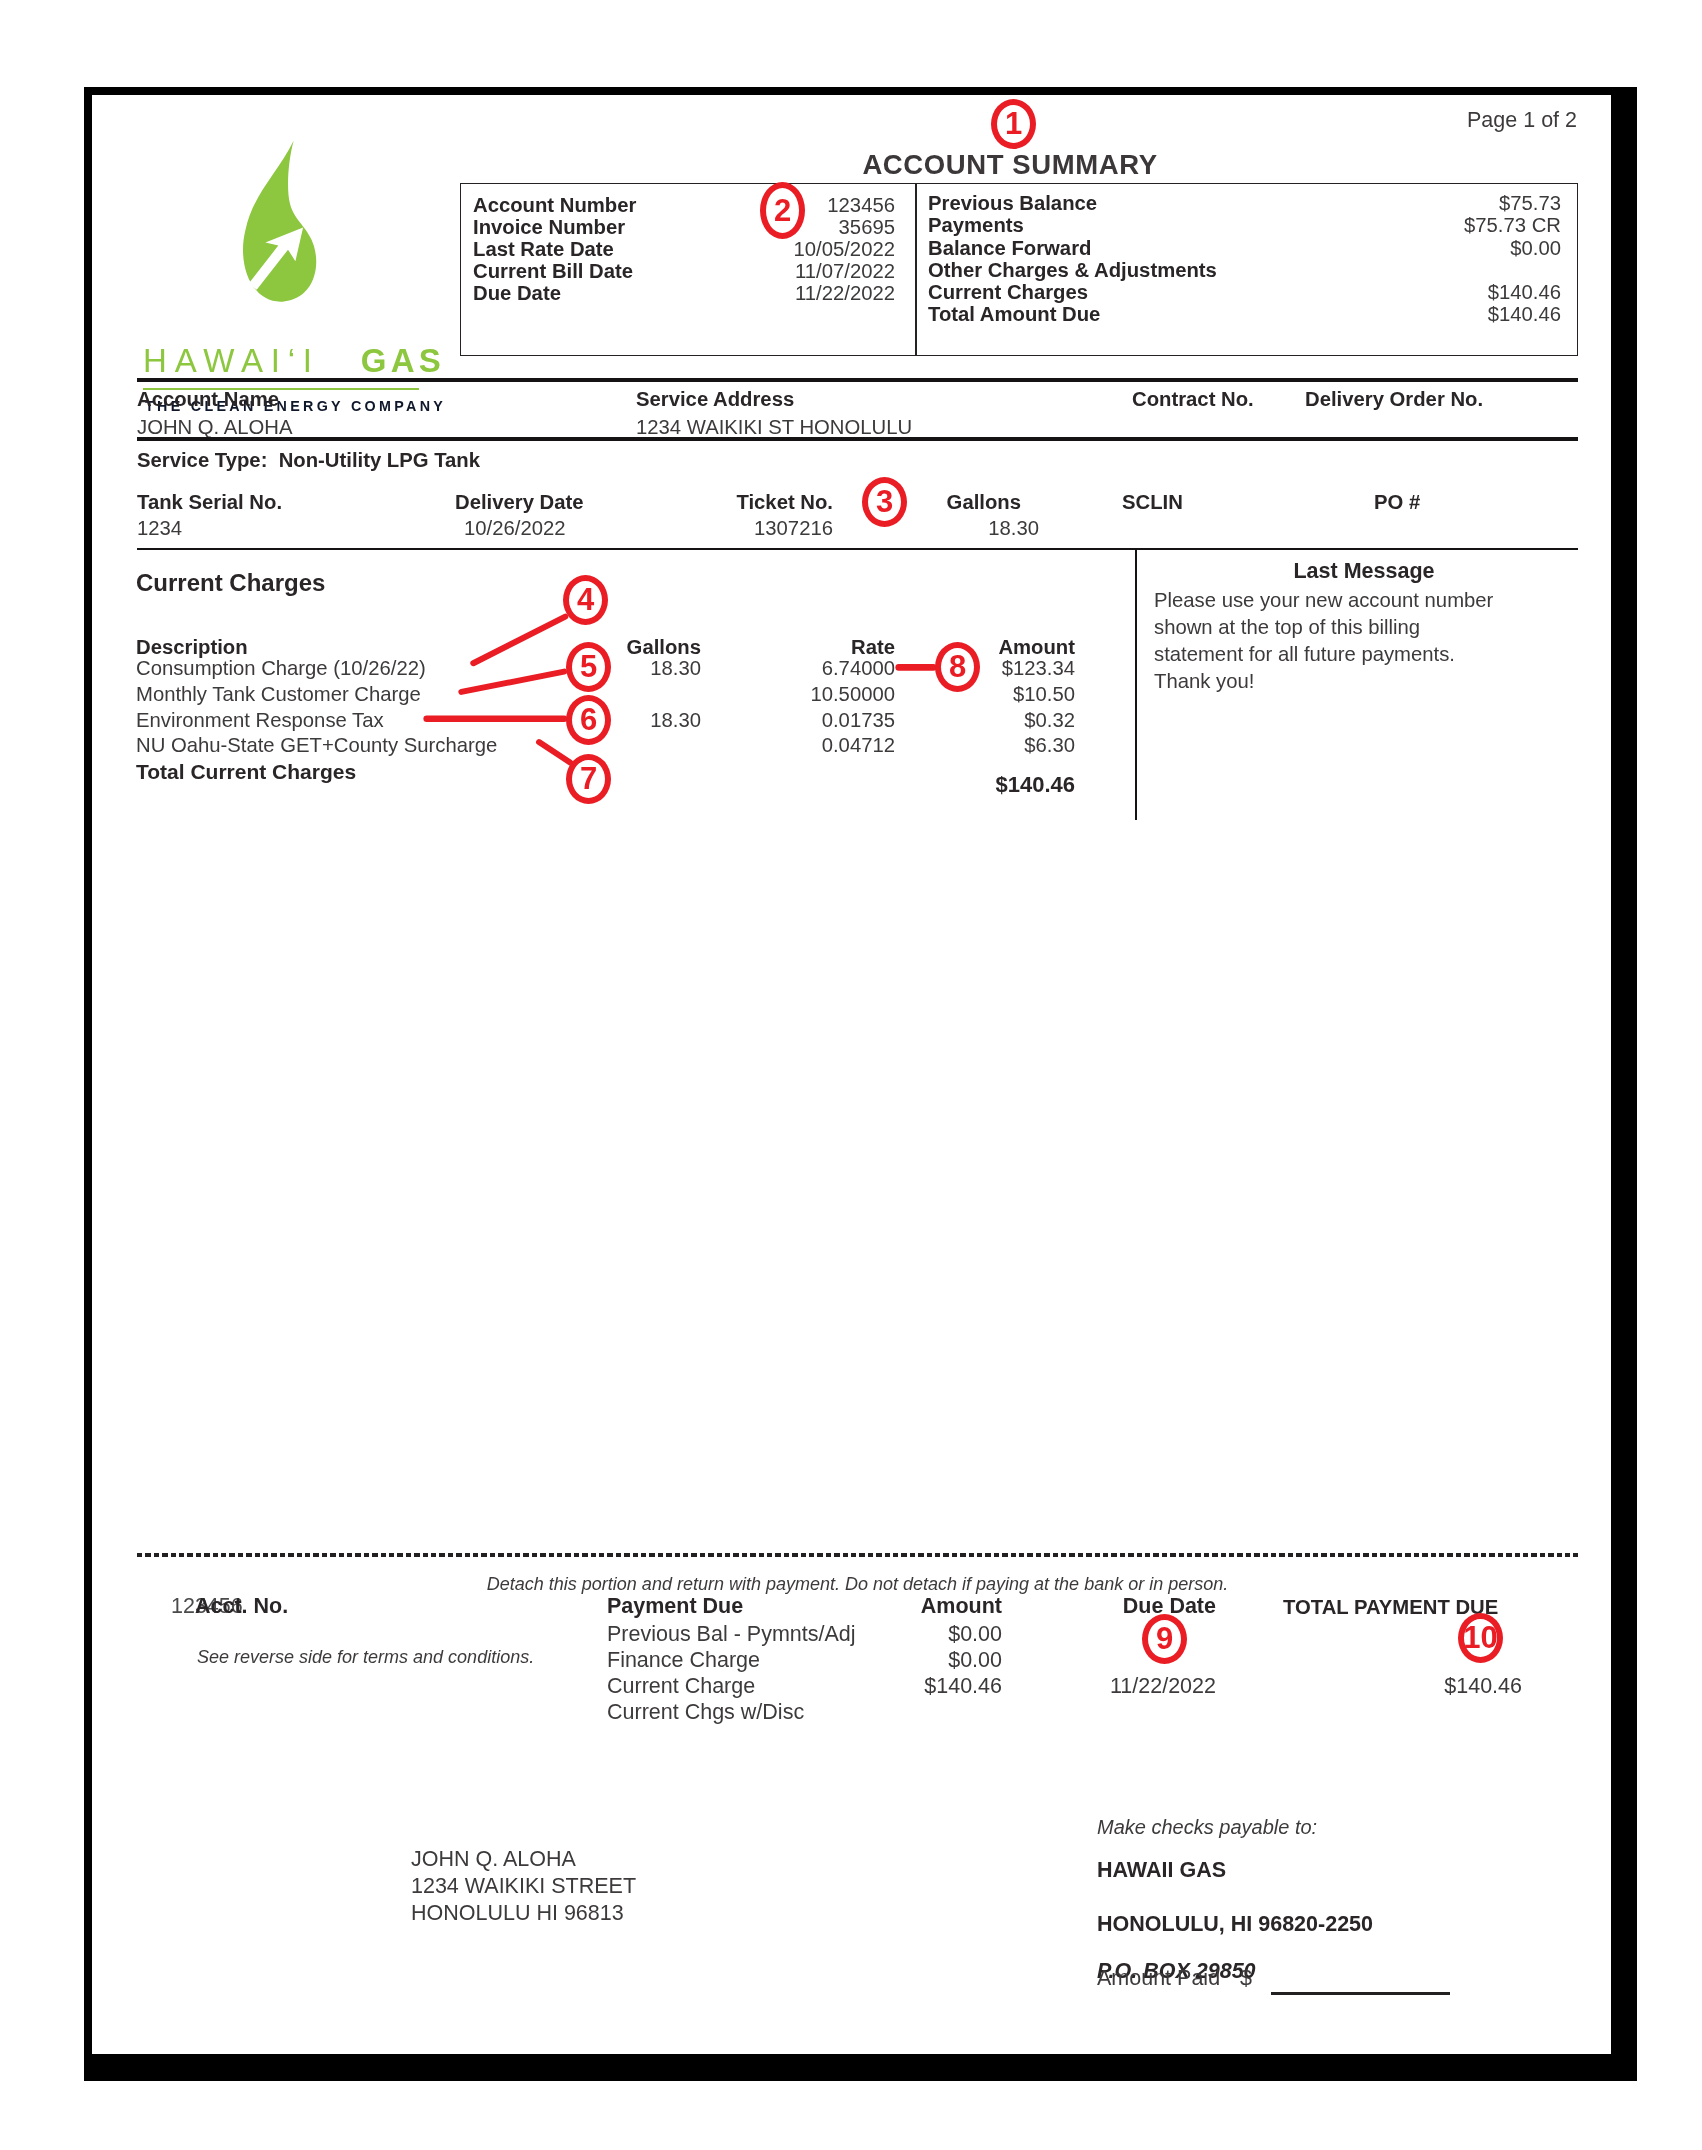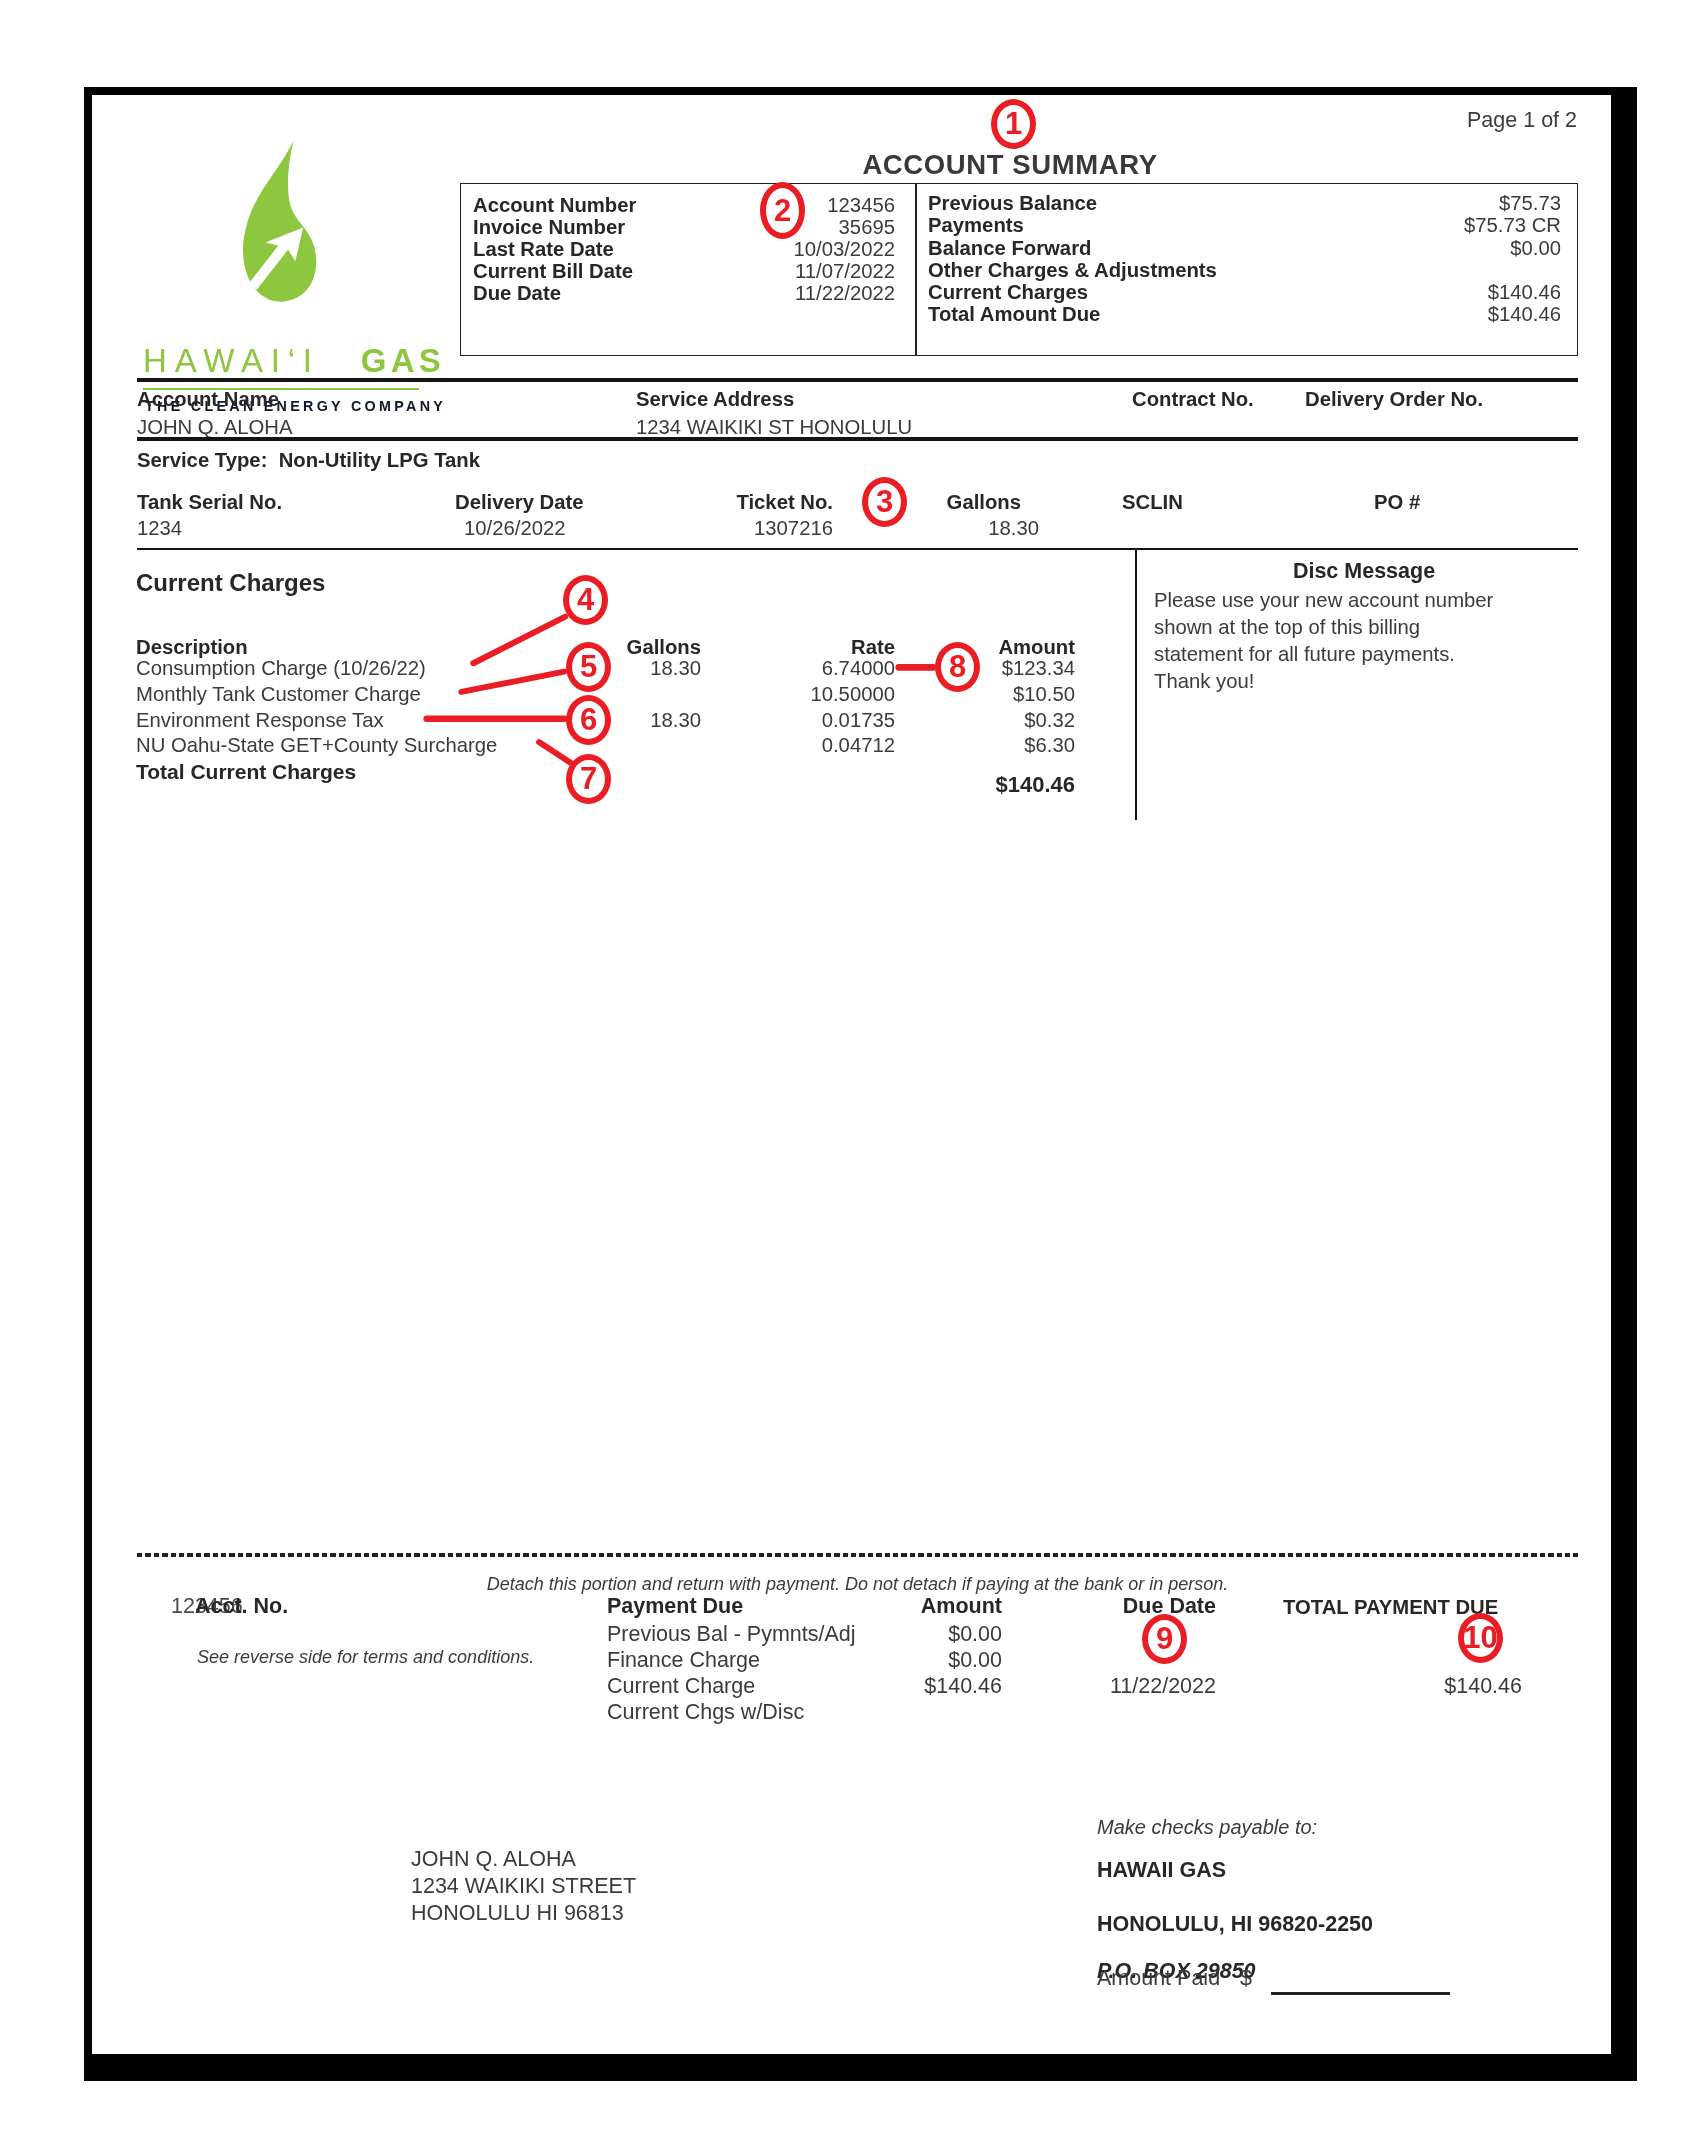--- a/index.html
+++ b/index.html
@@ -55,21 +55,21 @@
   <div class="abs srow t34" style="left:473px;top:194px;width:422px;">
     <span class="b">Account Number</span>
     <span>123456</span>
   </div>
   <div class="abs srow t34" style="left:473px;top:216px;width:422px;">
     <span class="b">Invoice Number</span>
     <span>35695</span>
   </div>
   <div class="abs srow t34" style="left:473px;top:238px;width:422px;">
     <span class="b">Last Rate Date</span>
-    <span>10/03/2022</span>
+    <span>10/05/2022</span>
   </div>
   <div class="abs srow t34" style="left:473px;top:260px;width:422px;">
     <span class="b">Current Bill Date</span>
     <span>11/07/2022</span>
   </div>
   <div class="abs srow t34" style="left:473px;top:282px;width:422px;">
     <span class="b">Due Date</span>
     <span>11/22/2022</span>
   </div>
 
@@ -146,21 +146,21 @@
   <div class="abs t34 right" style="left:716px;top:709px;width:179px;">0.01735</div>
   <div class="abs t34 right" style="left:896px;top:709px;width:179px;">$0.32</div>
 
   <div class="abs t34" style="left:136px;top:734px;">NU Oahu-State GET+County Surcharge</div>
   <div class="abs t34 right" style="left:716px;top:734px;width:179px;">0.04712</div>
   <div class="abs t34 right" style="left:896px;top:734px;width:179px;">$6.30</div>
 
   <div class="abs b" style="left:136px;top:760px;font-size:21px;">Total Current Charges</div>
   <div class="abs b right" style="left:896px;top:772px;width:179px;font-size:22px;">$140.46</div>
 
-  <div class="abs b t36 center" style="left:1141px;top:560px;width:446px;">Disc Message</div>
+  <div class="abs b t36 center" style="left:1141px;top:560px;width:446px;">Last Message</div>
   <div class="abs t34" style="left:1154px;top:589px;">Please use your new account number</div>
   <div class="abs t34" style="left:1154px;top:616px;">shown at the top of this billing</div>
   <div class="abs t34" style="left:1154px;top:643px;">statement for all future payments.</div>
   <div class="abs t34" style="left:1154px;top:670px;">Thank you!</div>
 
   <div class="abs dashed" style="left:137px;top:1553px;width:1441px;height:3.6px;"></div>
   <div class="abs t30 italic center" style="left:137px;top:1575px;width:1441px;">Detach this portion and return with payment. Do not detach if paying at the bank or in person.</div>
 
   <div class="abs t36" style="left:171px;top:1595px;color:#4a4a4a;">123456</div>
   <div class="abs b t36" style="left:195px;top:1595px;">Acct. No.</div>

